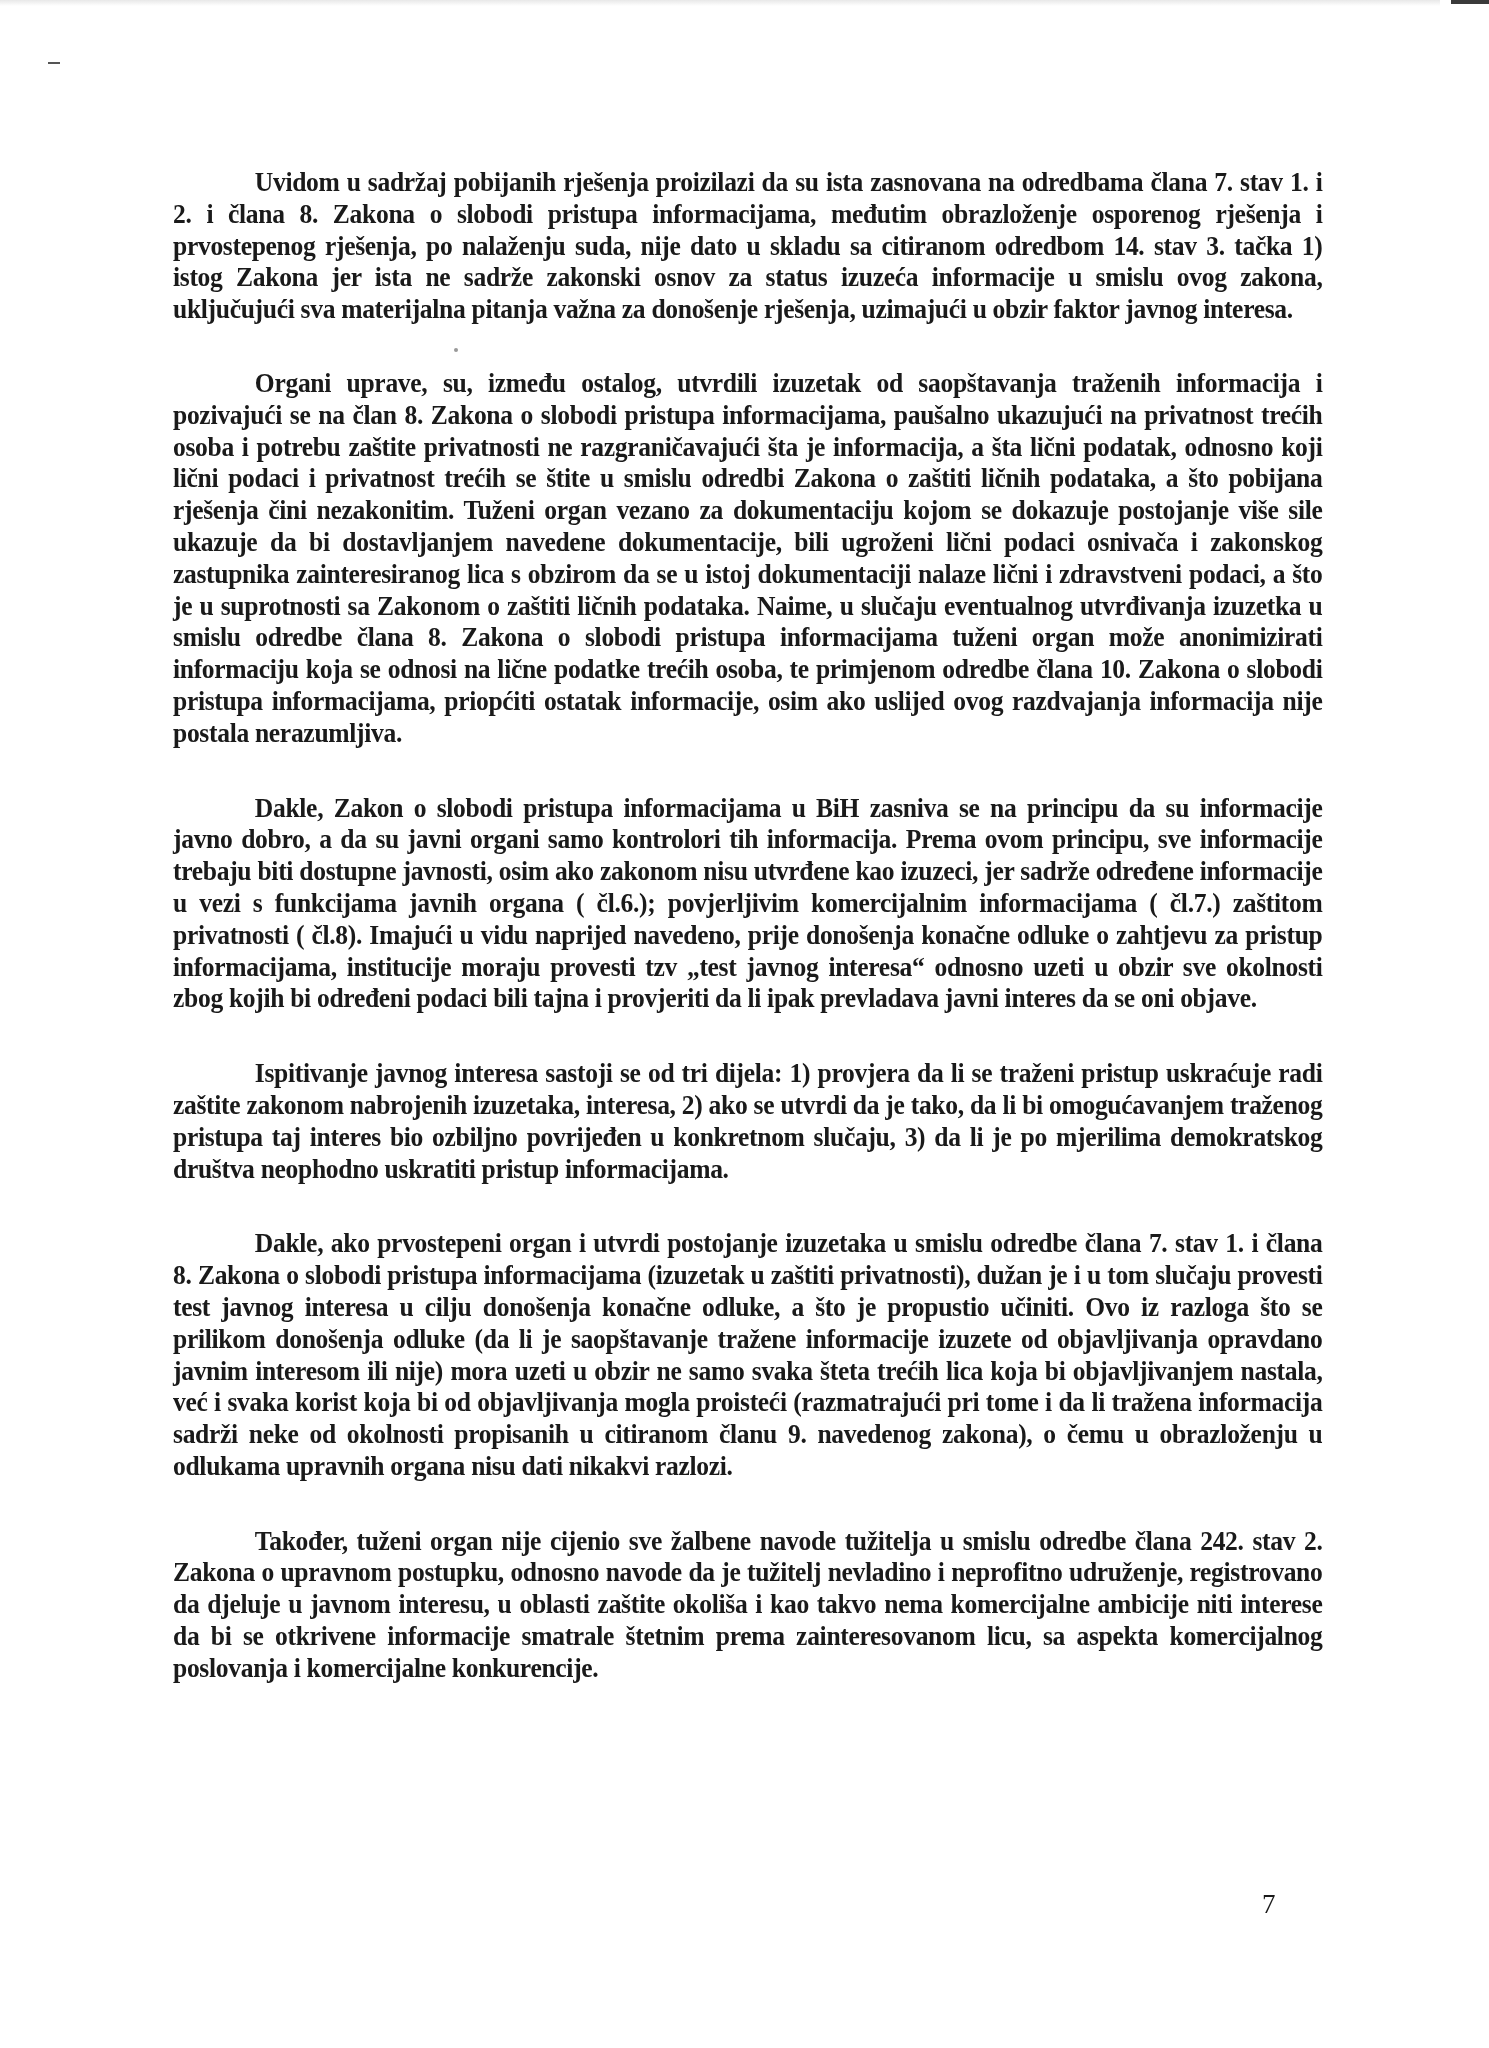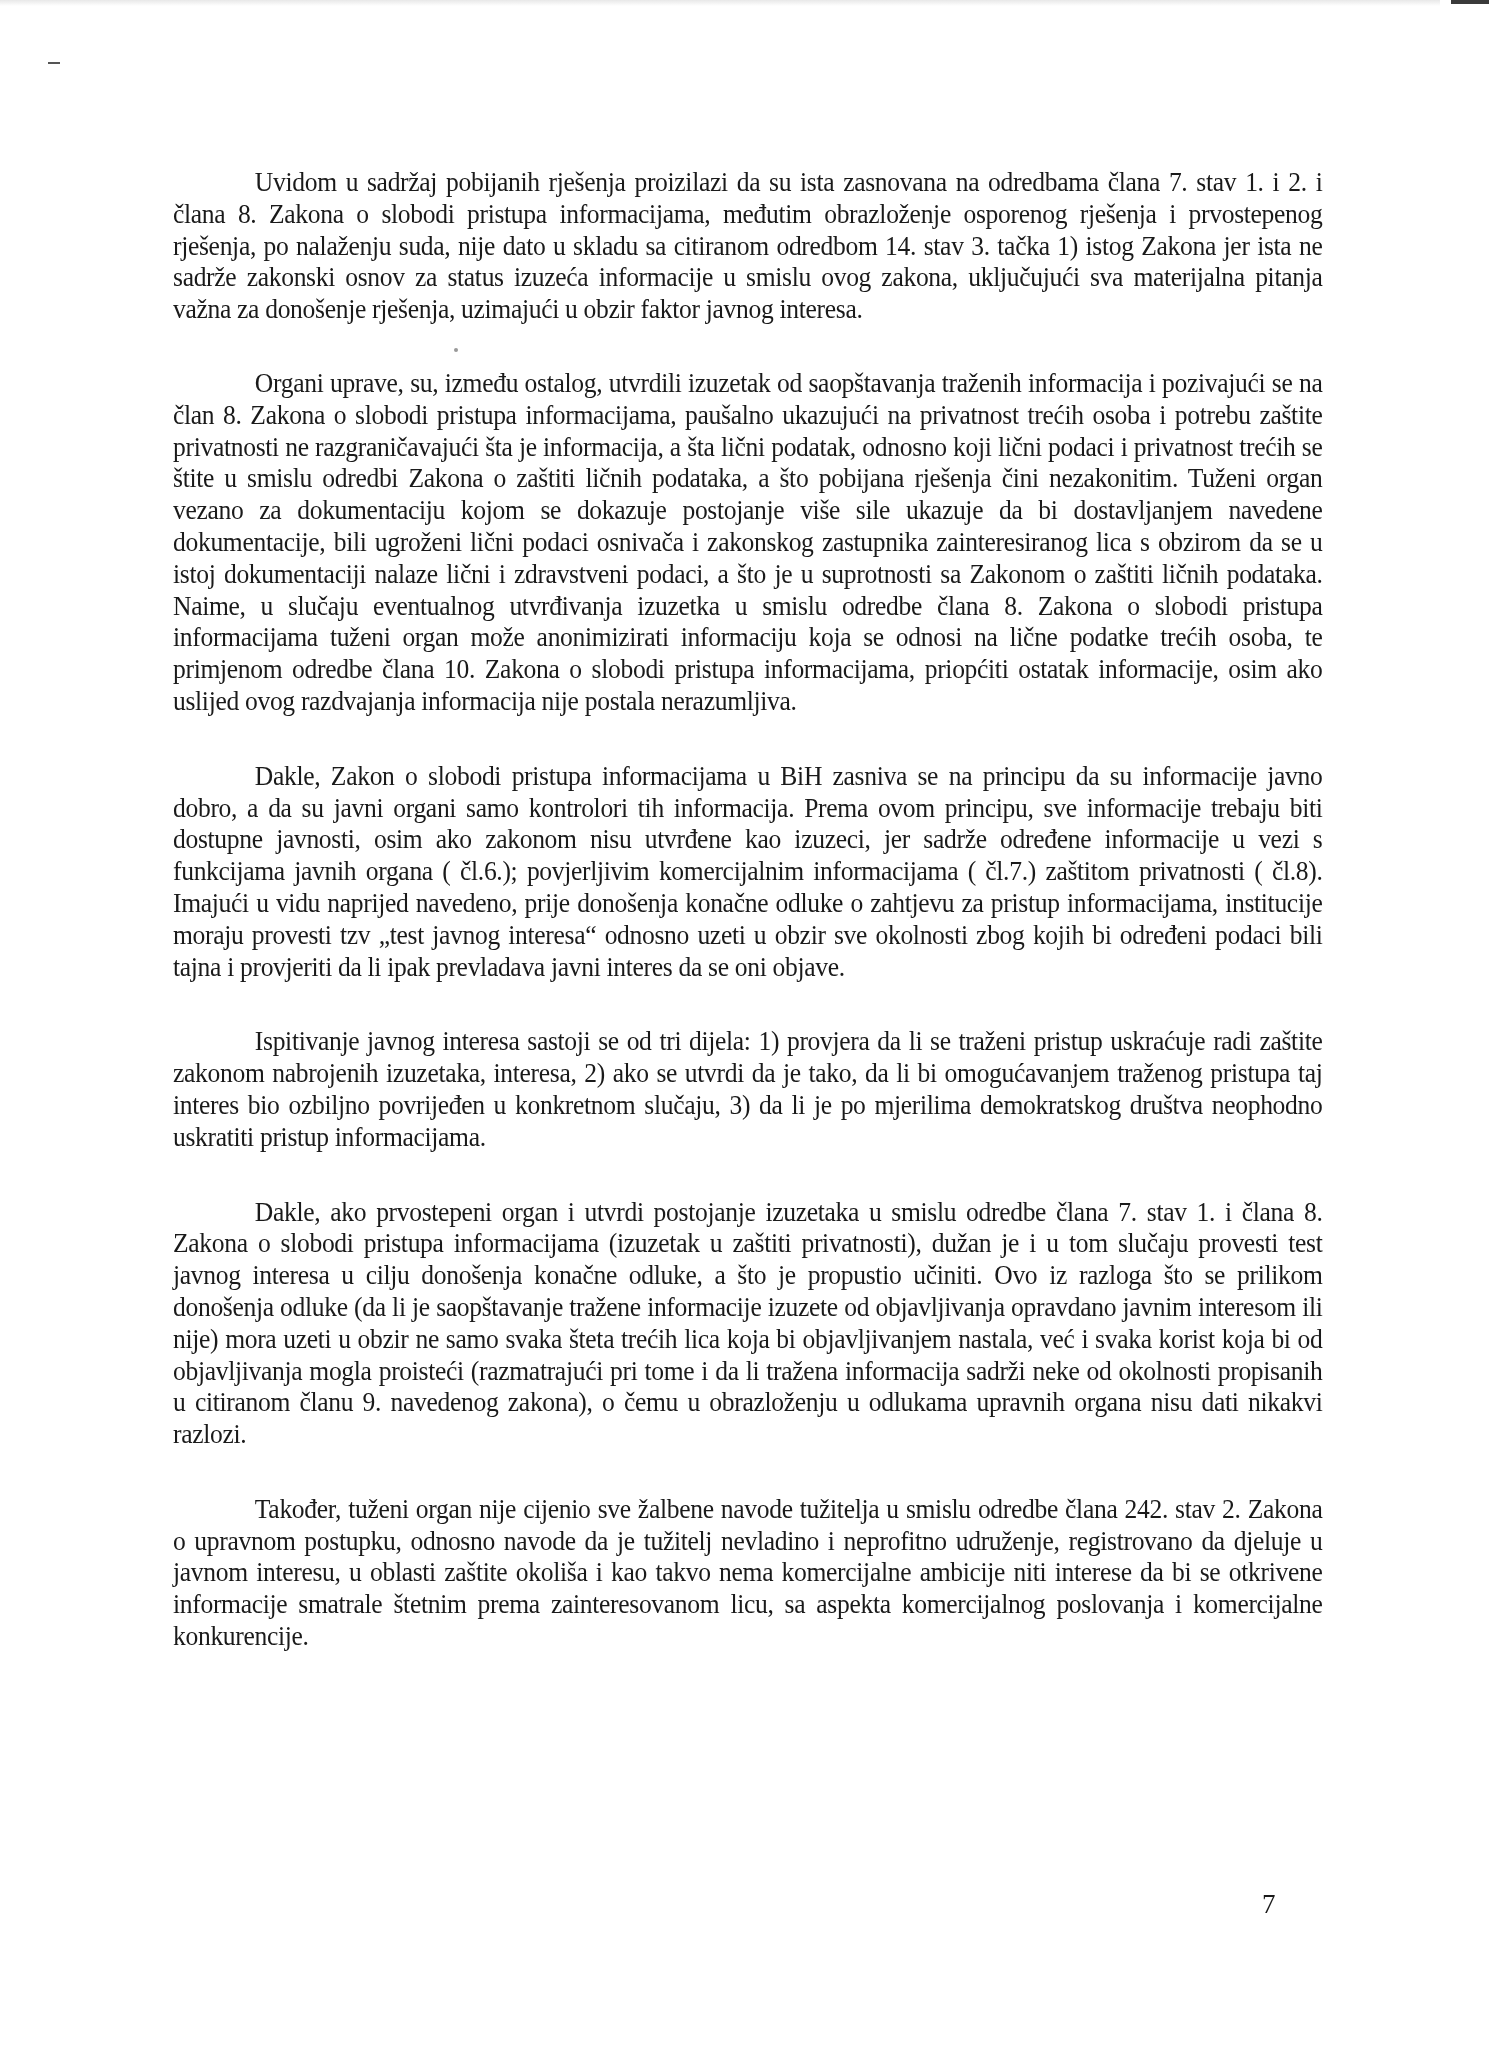--- a/index.html
+++ b/index.html
@@ -31,20 +31,21 @@
     position: absolute;
     left: 48px; top: 62px;
     width: 12px; height: 2px;
     background: #555;
   }
   .page-body {
     position: absolute;
     left: 173px;
     top: 166px;
     width: 1150px;
+    font-weight: bold;
   }
   .para {
     margin: 0;
     font-size: 27.5px;
     line-height: 31.8px;
     text-align: justify;
     text-indent: 88px;
     letter-spacing: -0.35px;
     transform: scaleX(0.93);
     transform-origin: left top;

